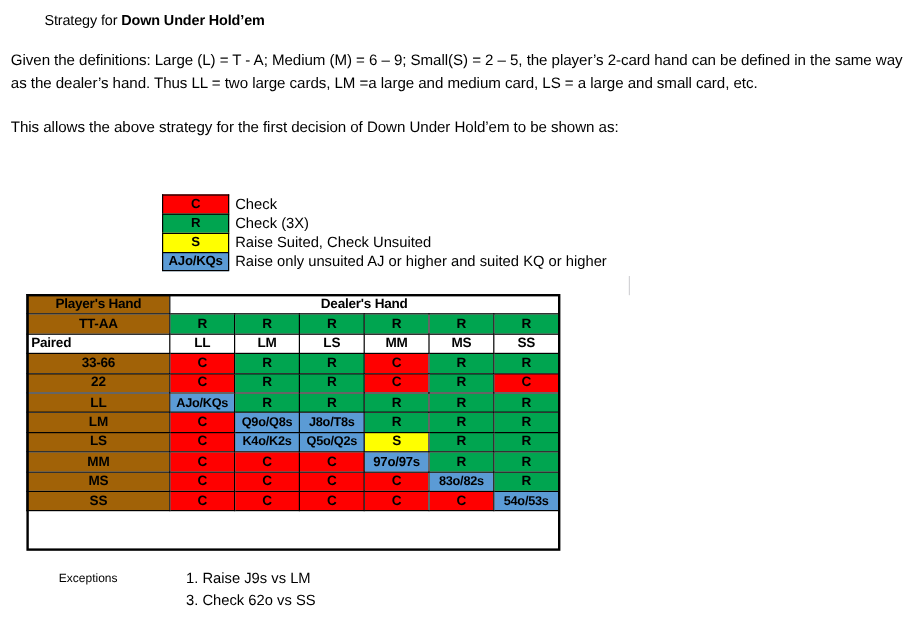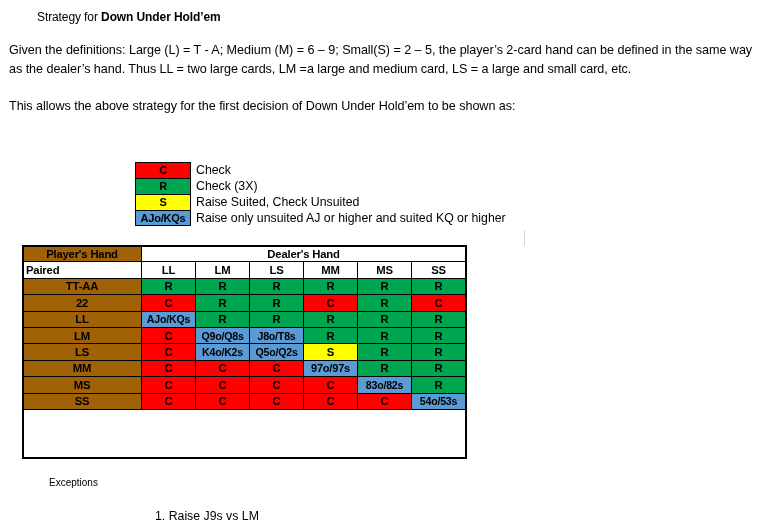--- a/index.html
+++ b/index.html
@@ -141,21 +141,21 @@
     font-size: 10px;
     line-height: 17px;
   }
   .exceptions-list {
     position: absolute;
     left: 155px;
     top: 474px;
     font-size: 12.3px;
     line-height: 17.5px;
   }
-  .exceptions-list div { white-space: nowrap; margin-top: 34px; }
+  .exceptions-list div { white-space: nowrap; }
 </style>
 </head>
 <body>
 
 <div class="page-title">
   <span>Strategy for </span><span class="bold">Down Under Hold’em</span>
 </div>
 
 <div class="para" id="para-definitions">Given the definitions: Large (L) = T - A;  Medium (M) = 6 – 9; Small(S) = 2 – 5, the player’s 2-card hand can be defined in the same way as the dealer’s hand.  Thus LL = two large cards, LM =a large and medium card, LS = a large and small card, etc.</div>
 
@@ -191,34 +191,43 @@
       <col class="col-d">
       <col class="col-d">
       <col class="col-d">
   </colgroup>
   <tbody id="table-body">
       <tr>
         <td class="hand-center">Player's Hand</td>
         <td class="c-white" colspan="6">Dealer's Hand</td>
       </tr>
       <tr>
+        <td class="hand-center">TT-AA</td>
+        <td style="background: rgb(0, 165, 80);">R</td>
+        <td style="background: rgb(0, 165, 80);">R</td>
+        <td style="background: rgb(0, 165, 80);">R</td>
+        <td style="background: rgb(0, 165, 80);">R</td>
+        <td style="background: rgb(0, 165, 80);">R</td>
+        <td style="background: rgb(0, 165, 80);">R</td>
+      </tr>
+      <tr>
         <td class="hand-left">Paired</td>
         <td class="c-white">LL</td>
         <td class="c-white">LM</td>
         <td class="c-white">LS</td>
         <td class="c-white">MM</td>
         <td class="c-white">MS</td>
         <td class="c-white">SS</td>
       </tr>
       <tr>
-        <td class="hand-center">TT-AA</td>
-        <td style="background: rgb(0, 165, 80);">R</td>
-        <td style="background: rgb(0, 165, 80);">R</td>
-        <td style="background: rgb(0, 165, 80);">R</td>
-        <td style="background: rgb(0, 165, 80);">R</td>
+        <td class="hand-center">33-66</td>
+        <td style="background: rgb(255, 0, 0);">C</td>
+        <td style="background: rgb(0, 165, 80);">R</td>
+        <td style="background: rgb(0, 165, 80);">R</td>
+        <td style="background: rgb(255, 0, 0);">C</td>
         <td style="background: rgb(0, 165, 80);">R</td>
         <td style="background: rgb(0, 165, 80);">R</td>
       </tr>
       <tr>
         <td class="hand-center">22</td>
         <td style="background: rgb(255, 0, 0);">C</td>
         <td style="background: rgb(0, 165, 80);">R</td>
         <td style="background: rgb(0, 165, 80);">R</td>
         <td style="background: rgb(255, 0, 0);">C</td>
         <td style="background: rgb(0, 165, 80);">R</td>
@@ -278,13 +287,14 @@
         <td style="background: rgb(255, 0, 0);">C</td>
         <td style="background: rgb(91, 155, 213); font-size: 10.6px;">54o/53s</td>
       </tr>
     </tbody>
 </table>
 <div class="outer-frame"></div>
 
 <div class="exceptions-label">Exceptions</div>
 <div class="exceptions-list" id="exceptions-list">
     <div>1. Raise J9s vs LM</div>
+    <div>3. Check 62o vs SS</div>
   </div>
 
 </body></html>

